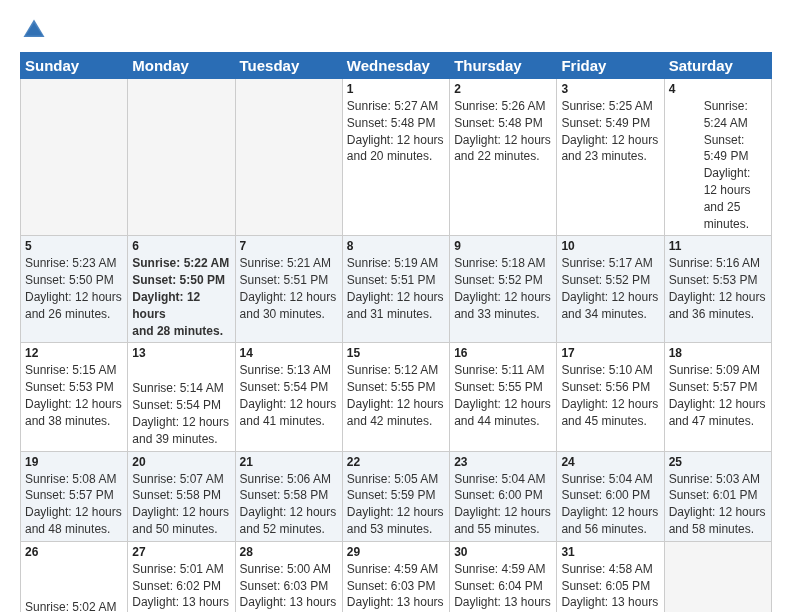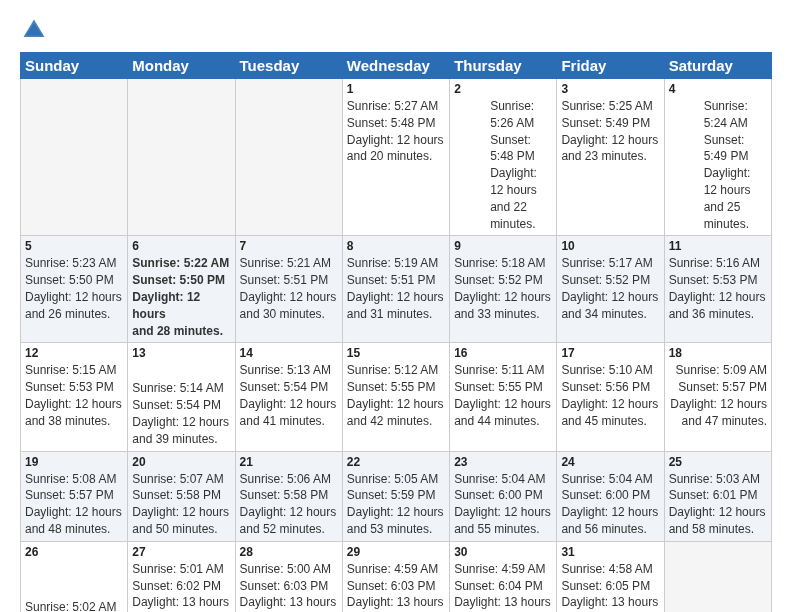--- a/index.html
+++ b/index.html
@@ -136,21 +136,21 @@
           <td class="empty"></td>
           <td>
             <div class="day-num">1</div>
             <div class="day-info" style="white-space: pre-line;">Sunrise: 5:27 AM
 Sunset: 5:48 PM
 Daylight: 12 hours
 and 20 minutes.</div>
           </td>
           <td>
             <div class="day-num">2</div>
-            <div class="day-info" style="white-space: pre-line; margin-left: 36px;">Sunrise: 5:26 AM
+            <div class="day-info" style="white-space: pre-line;">Sunrise: 5:26 AM
 Sunset: 5:48 PM
 Daylight: 12 hours
 and 22 minutes.</div>
           </td>
           <td>
             <div class="day-num">3</div>
             <div class="day-info" style="white-space: pre-line;">Sunrise: 5:25 AM
 Sunset: 5:49 PM
 Daylight: 12 hours
 and 23 minutes.</div>
@@ -252,21 +252,21 @@
           </td>
           <td>
             <div class="day-num">17</div>
             <div class="day-info" style="white-space: pre-line;">Sunrise: 5:10 AM
 Sunset: 5:56 PM
 Daylight: 12 hours
 and 45 minutes.</div>
           </td>
           <td>
             <div class="day-num">18</div>
-            <div class="day-info" style="white-space: pre-line; text-align: right;">Sunrise: 5:09 AM
+            <div class="day-info" style="white-space: pre-line;">Sunrise: 5:09 AM
 Sunset: 5:57 PM
 Daylight: 12 hours
 and 47 minutes.</div>
           </td>
         </tr>
         <tr class="row-shaded">
           <td>
             <div class="day-num">19</div>
             <div class="day-info" style="white-space: pre-line;">Sunrise: 5:08 AM
 Sunset: 5:57 PM

